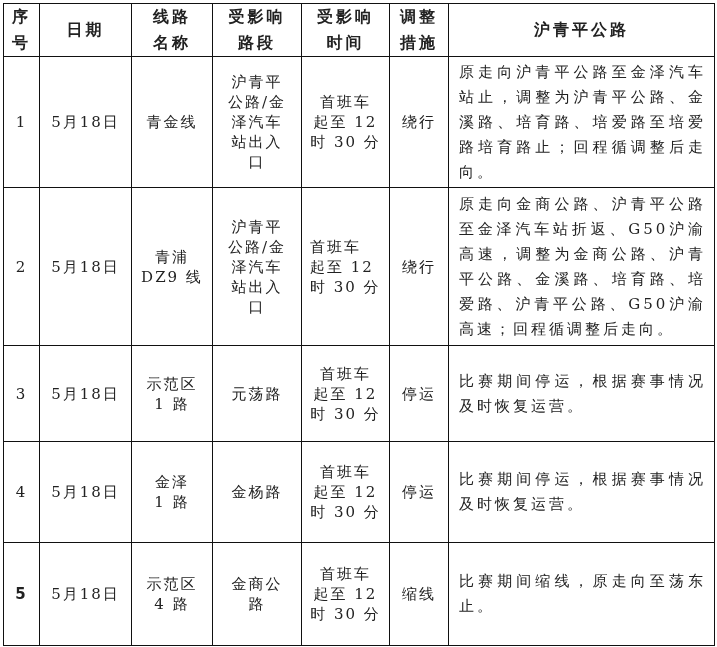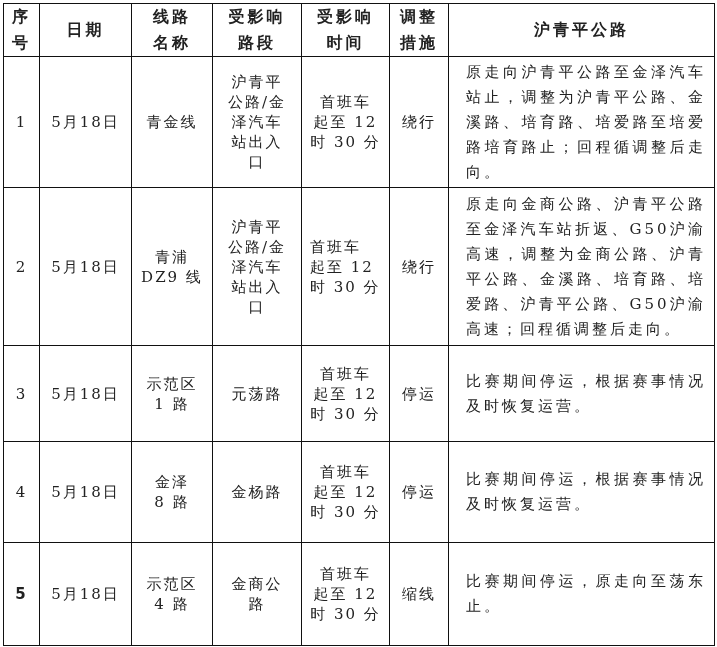--- a/index.html
+++ b/index.html
@@ -31,21 +31,21 @@
       letter-spacing: 2px;
     }
     th {
       font-weight: bold;
       font-size: 16px;
       line-height: 26px;
       letter-spacing: 3px;
     }
     td.plan {
       text-align: justify;
-      padding: 0 8px 0 17px;
+      padding: 0 8px 0 10px;
       letter-spacing: 3px;
       line-height: 25px;
     }
     .ml { white-space: pre-line; }
     tr.head { height: 52px; }
     tr.r1 { height: 131px; }
     tr.r2 { height: 158px; }
     tr.r3 { height: 96px; }
     tr.r4 { height: 101px; }
     tr.r5 { height: 103px; }
@@ -122,36 +122,36 @@
         <td class="ml">首班车
 起至 12
 时 30 分</td>
         <td>停运</td>
         <td class="plan">比赛期间停运，根据赛事情况及时恢复运营。</td>
       </tr>
       <tr class="r4">
         <td>4</td>
         <td>5月18日</td>
         <td class="ml">金泽
-8 路</td>
+1 路</td>
         <td class="ml">金杨路</td>
         <td class="ml">首班车
 起至 12
 时 30 分</td>
         <td>停运</td>
         <td class="plan">比赛期间停运，根据赛事情况及时恢复运营。</td>
       </tr>
       <tr class="r5">
         <td class="num5">5</td>
         <td>5月18日</td>
         <td class="ml">示范区
 4 路</td>
         <td class="ml">金商公
 路</td>
         <td class="ml">首班车
 起至 12
 时 30 分</td>
         <td>缩线</td>
-        <td class="plan">比赛期间停运，原走向至荡东止。</td>
+        <td class="plan">比赛期间缩线，原走向至荡东止。</td>
       </tr>
     </tbody>
   </table>
 </div>
 
 </body></html>

